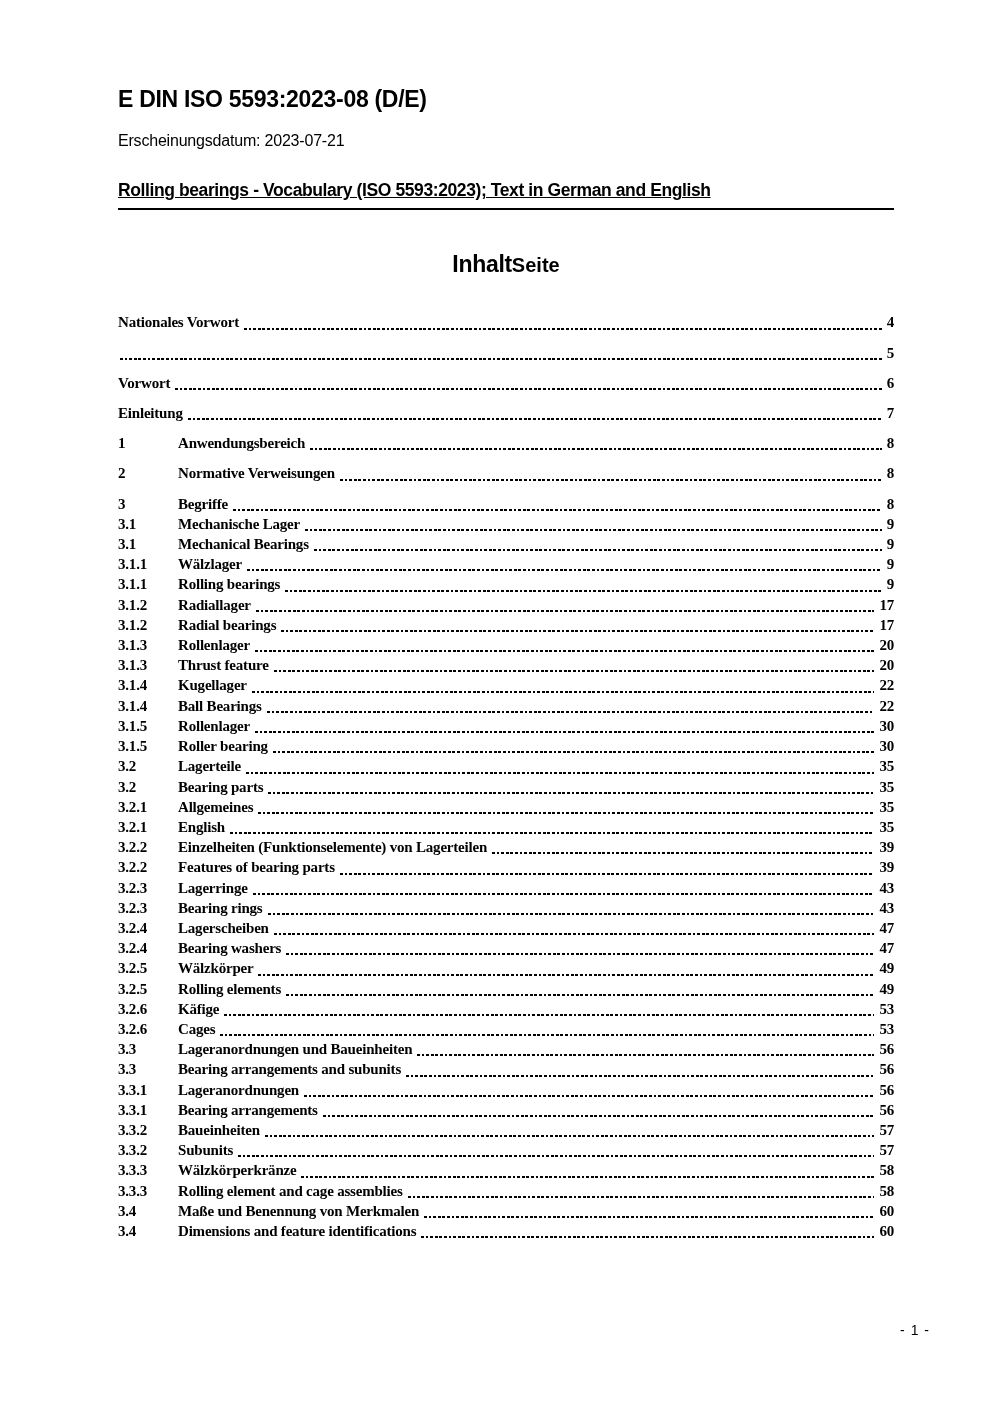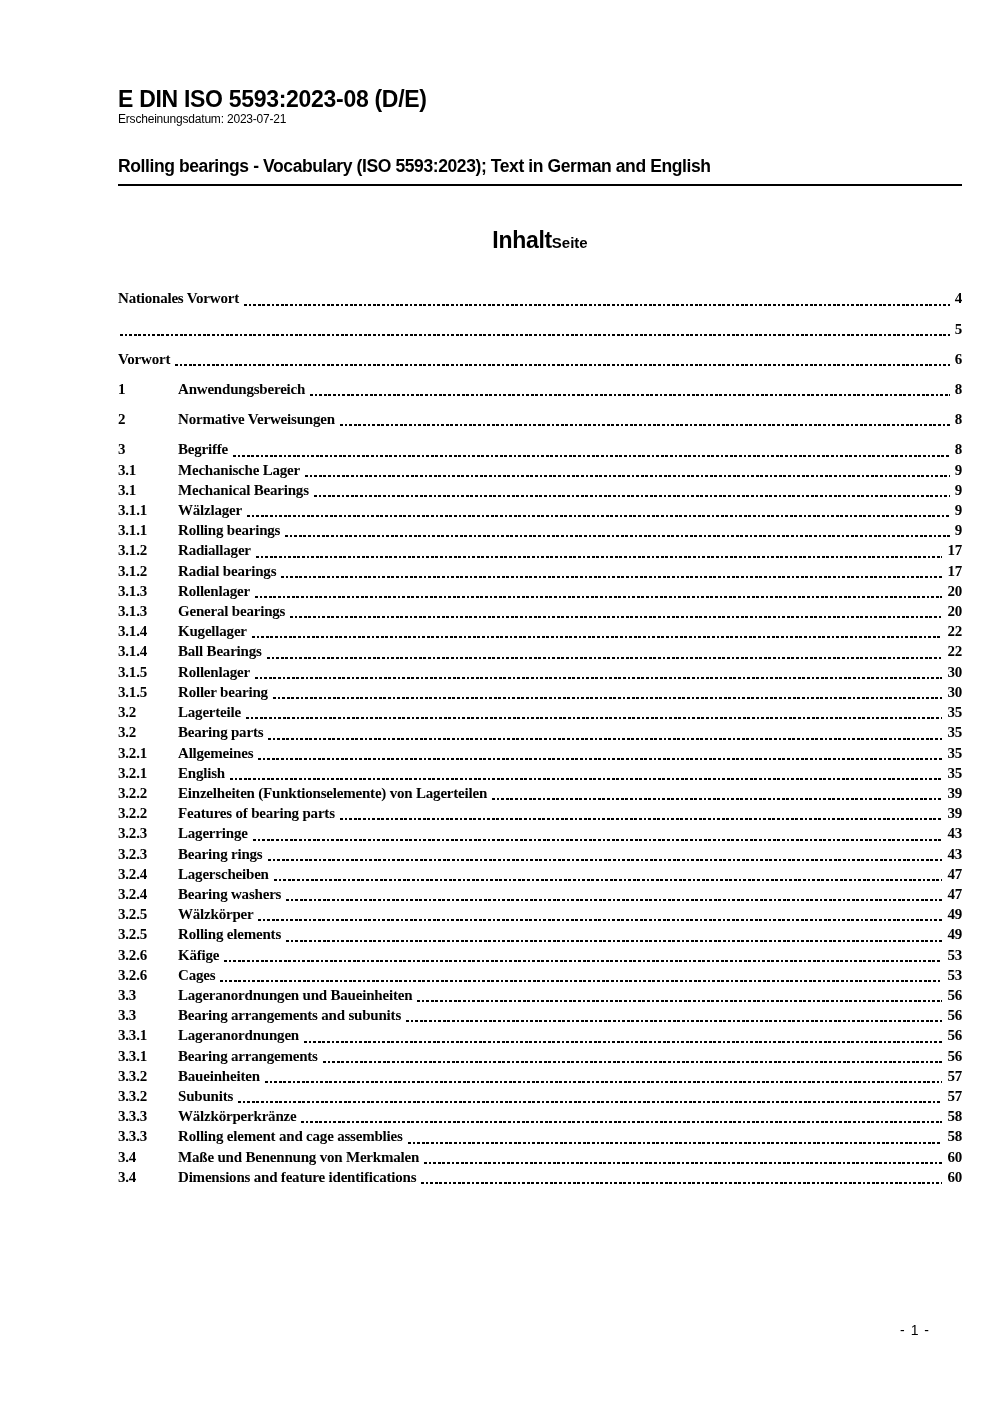--- a/index.html
+++ b/index.html
@@ -5,48 +5,48 @@
   * { box-sizing: border-box; }
   html, body { margin: 0; padding: 0; }
   body {
     width: 992px; height: 1403px;
     background: #ffffff; color: #000000;
     font-family: "Liberation Sans", sans-serif;
     position: relative; overflow: hidden;
   }
   .page {
     position: absolute; inset: 0;
-    padding: 86px 30px 0 118px;
+    padding: 86px 98px 0 118px;
   }
   .doc-number {
     font-size: 23px; font-weight: bold;
     letter-spacing: -0.3px; line-height: 1.15;
     margin: 0;
   }
   .pub-date {
-    font-size: 12px; letter-spacing: -0.2px;
-    margin-top: 0;
+    font-size: 16px; letter-spacing: -0.2px;
+    margin-top: 20px;
   }
   .doc-title {
     font-size: 17.5px; font-weight: bold;
     letter-spacing: -0.4px; line-height: 1.2;
     margin: 0;
   }
   .title-de { margin-top: 31px; }
-  .title-en { margin-top: 30px; }
+  .title-en { margin-top: 30px; text-decoration: underline; }
   .header-rule {
     border: none; border-top: 2px solid #000;
     margin: 7px 0 0 0; height: 0;
   }
   .toc-head {
     display: flex; justify-content: center; align-items: baseline;
     margin-top: 41px;
   }
   .toc-heading { font-size: 23px; font-weight: bold; letter-spacing: -0.3px; }
-  .page-col-label { font-size: 15px; font-weight: bold; }
+  .page-col-label { font-size: 20px; font-weight: bold; }
   .toc {
     margin-top: 34px;
     font-family: "Liberation Serif", serif;
     font-weight: bold; font-size: 15px;
     letter-spacing: -0.2px;
   }
   .toc-row {
     display: flex; align-items: baseline;
     line-height: 20.2px; white-space: nowrap;
   }
@@ -90,20 +90,25 @@
       <div class="toc-row spaced">
         <span class="leader"></span>
         <span class="t-page">5</span>
       </div>
       <div class="toc-row spaced">
         <span class="t-title">Vorwort</span>
         <span class="leader"></span>
         <span class="t-page">6</span>
       </div>
       <div class="toc-row spaced">
+        <span class="t-title">Einleitung</span>
+        <span class="leader"></span>
+        <span class="t-page">7</span>
+      </div>
+      <div class="toc-row spaced">
         <span class="t-num">1</span>
         <span class="t-title">Anwendungsbereich</span>
         <span class="leader"></span>
         <span class="t-page">8</span>
       </div>
       <div class="toc-row spaced">
         <span class="t-num">2</span>
         <span class="t-title">Normative Verweisungen</span>
         <span class="leader"></span>
         <span class="t-page">8</span>
@@ -151,21 +156,21 @@
         <span class="t-page">17</span>
       </div>
       <div class="toc-row">
         <span class="t-num">3.1.3</span>
         <span class="t-title">Rollenlager</span>
         <span class="leader"></span>
         <span class="t-page">20</span>
       </div>
       <div class="toc-row">
         <span class="t-num">3.1.3</span>
-        <span class="t-title">General bearings</span>
+        <span class="t-title">Thrust feature</span>
         <span class="leader"></span>
         <span class="t-page">20</span>
       </div>
       <div class="toc-row">
         <span class="t-num">3.1.4</span>
         <span class="t-title">Kugellager</span>
         <span class="leader"></span>
         <span class="t-page">22</span>
       </div>
       <div class="toc-row">

